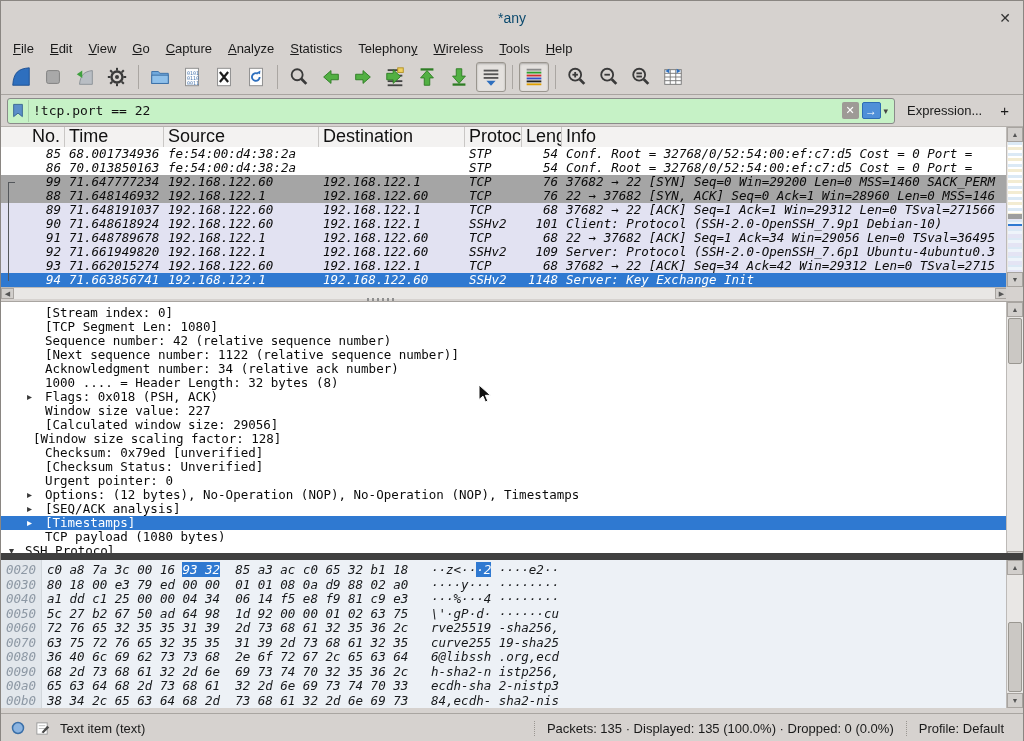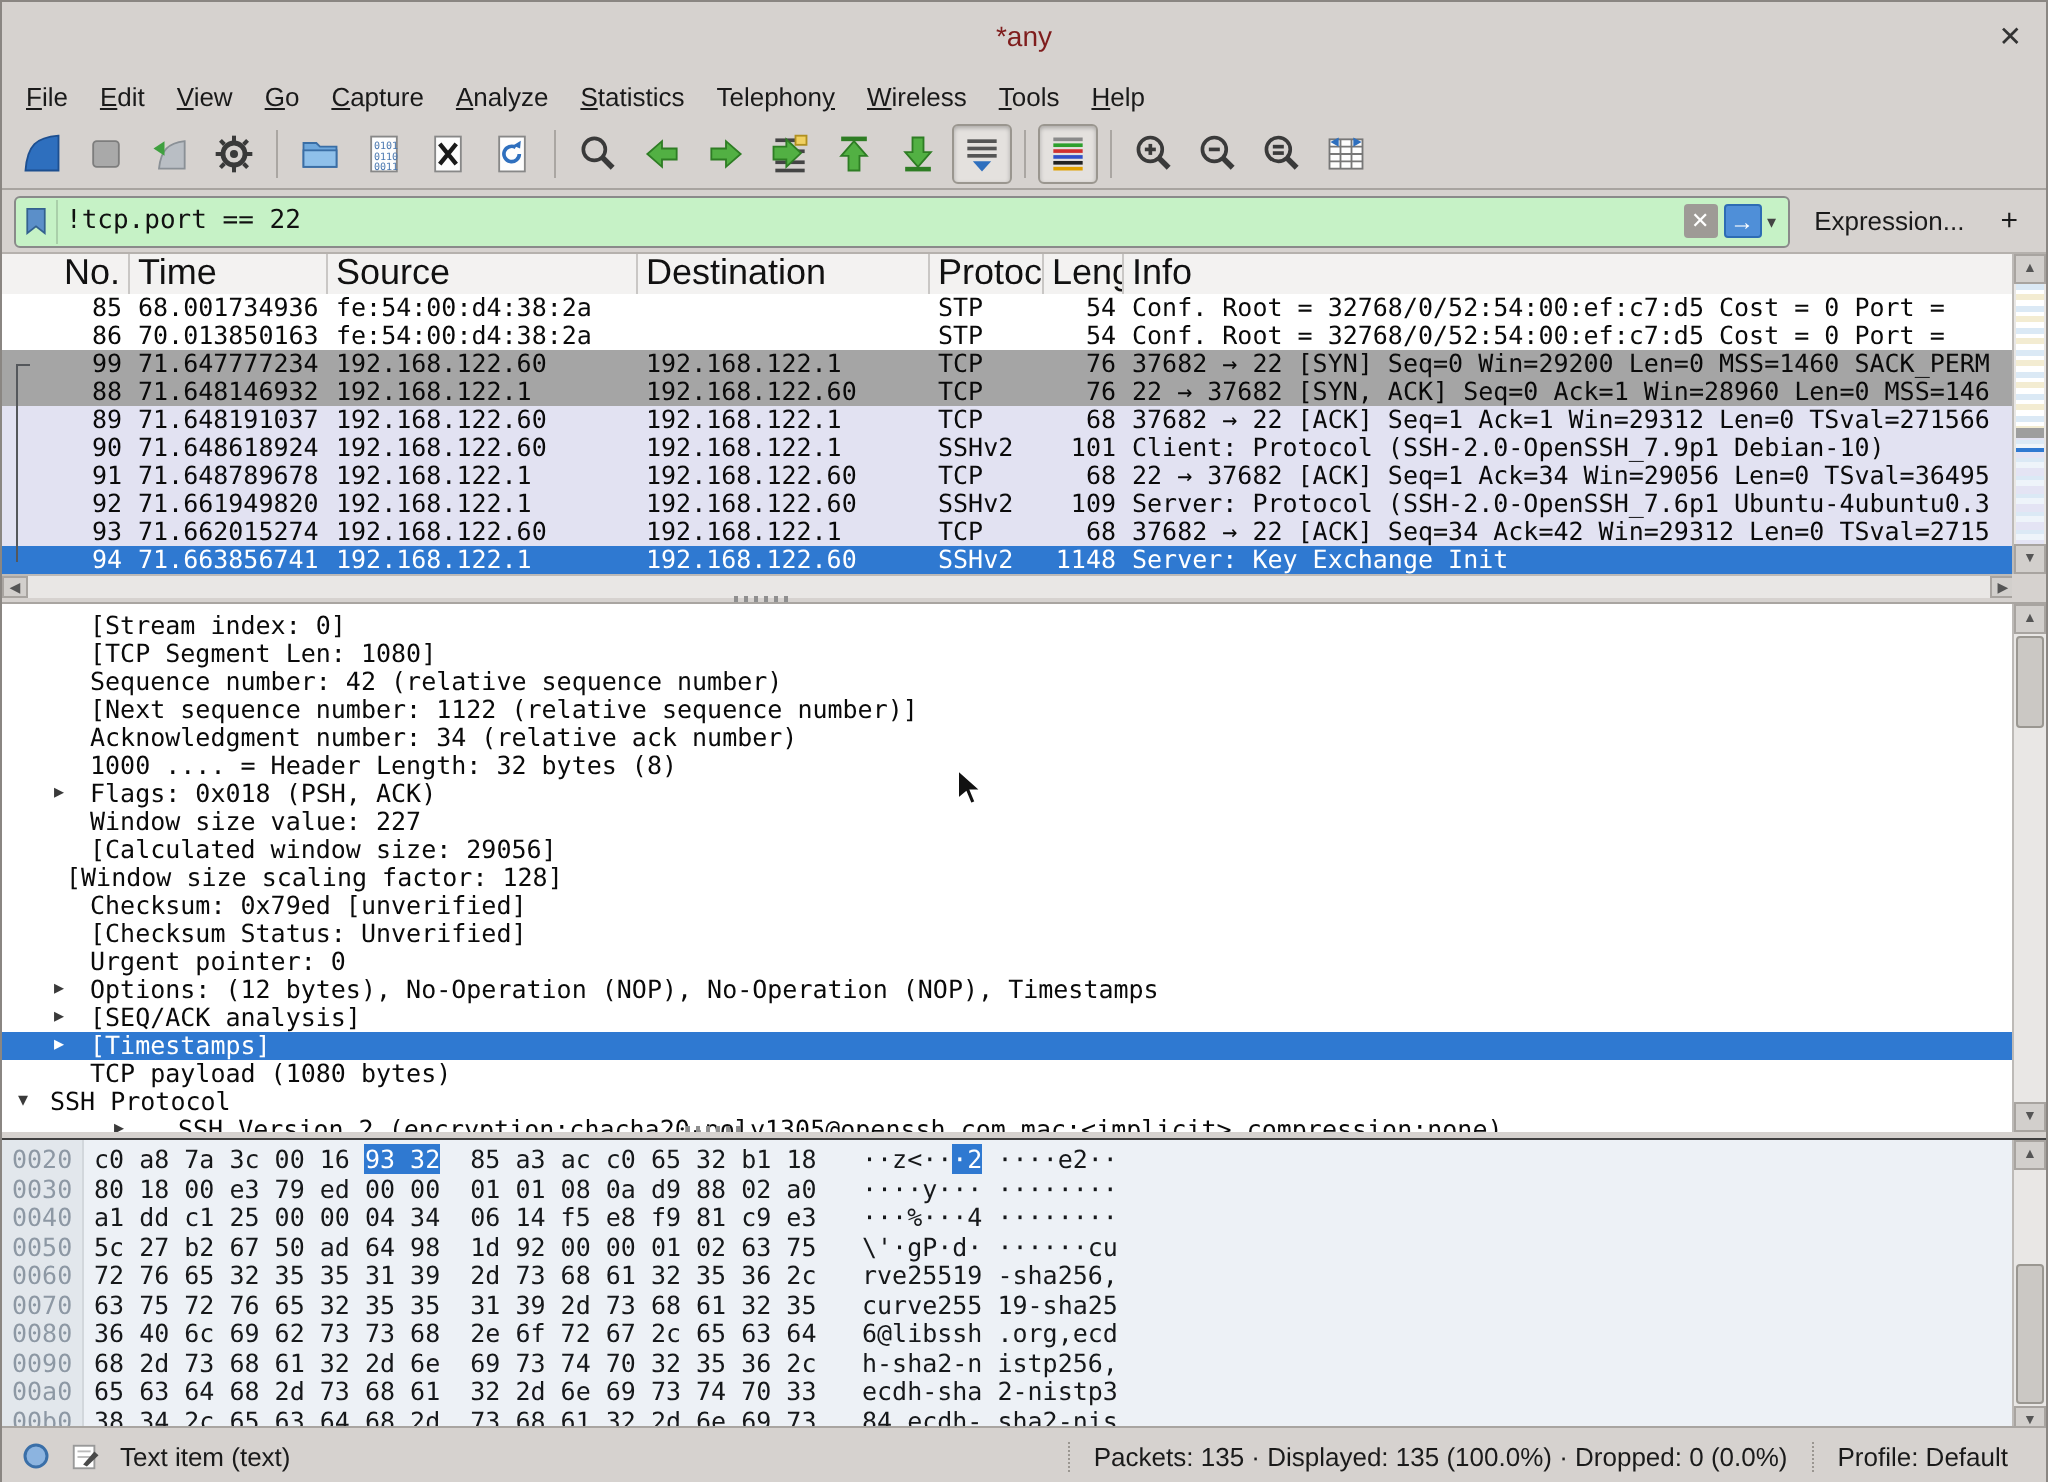--- a/index.html
+++ b/index.html
@@ -3,21 +3,21 @@
 <meta charset="utf-8">
 <style>
   html,body{margin:0;padding:0;}
   body{width:1024px;height:741px;position:relative;font-family:"Liberation Sans",sans-serif;
        background:#d6d2cf;overflow:hidden;}
   .win{position:absolute;inset:0;border:1px solid #8a8682;box-sizing:border-box;}
 
   
   .titlebar{position:absolute;left:0;top:0;width:100%;height:36px;background:#d6d2cf;
             border-bottom:1px solid #c2beba;}
-  .title{position:absolute;left:0;right:0;top:9px;text-align:center;font-size:14px;color:#7f1d1d;}
+  .title{position:absolute;left:0;right:0;top:9px;text-align:center;font-size:14px;color:#0c4a6e;}
   .close{position:absolute;right:12px;top:9px;font-size:14px;color:#333;cursor:default;}
 
   
   .menubar{position:absolute;left:0;top:36px;width:100%;height:23px;background:#d6d2cf;
            display:flex;align-items:center;padding-left:4px;box-sizing:border-box;font-size:13px;}
   .menu-item{padding:2px 8px;color:#1a1a1a;white-space:nowrap;}
   .menu-item u{text-decoration:underline;}
 
   
   .toolbar{position:absolute;left:0;top:59px;width:100%;height:35px;background:#d6d2cf;
@@ -44,21 +44,21 @@
   .fexpr{font-size:13px;color:#1a1a1a;margin:0 10px 0 12px;white-space:nowrap;}
   .fplus{font-size:15px;color:#1a1a1a;margin:0 8px;}
 
   
   .plist{position:absolute;left:0;top:126px;width:100%;height:172px;background:#fff;}
   .phead{position:absolute;left:0;top:0;height:20px;width:1007px;display:flex;background:#f3f2f1;
          border-bottom:1px solid #c4c2c0;font-size:18px;color:#111;}
   .phcell{border-right:1px solid #c9c7c5;box-sizing:border-box;padding:0 4px;line-height:19px;
           overflow:hidden;white-space:nowrap;}
   .prows{position:absolute;left:0;top:20px;width:1007px;height:140px;overflow:hidden;
-         font-family:"DejaVu Sans Mono",monospace;font-size:12.5px;}
+         font-family:"DejaVu Sans Mono",monospace;font-size:12.5px;font-style:italic;}
   .prow{display:flex;height:14px;line-height:14px;white-space:nowrap;color:#0a0a0a;}
   .pcell{overflow:hidden;padding:0 4px;box-sizing:border-box;flex-shrink:0;}
   .c-no{width:64px;text-align:right;}
   .c-time{width:99px;}
   .c-src{width:155px;}
   .c-dst{width:146px;}
   .c-proto{width:57px;}
   .c-len{width:40px;text-align:right;}
   .c-info{flex:1 1 auto;}
   .row-white{background:#ffffff;}
@@ -95,22 +95,22 @@
           font-size:12.5px;}
   .dline{height:14px;line-height:14px;white-space:nowrap;color:#0a0a0a;position:relative;overflow:hidden;}
   .dline .arr{position:absolute;top:0;font-family:"DejaVu Sans",sans-serif;font-size:10px;color:#3a3a3a;}
   .dline .txt{position:absolute;top:0;}
   .dline.sel{background:#2f79d1;}
   .dline.sel .arr,.dline.sel .txt{color:#fff;}
   .dscroll{position:absolute;right:0;top:0;width:17px;height:100%;background:#e9e7e5;border-left:1px solid #bdbab7;box-sizing:border-box;}
   .thumb{position:absolute;left:1px;width:14px;background:#cbc8c4;border:1px solid #9a9791;border-radius:2px;box-sizing:border-box;}
 
   
-  .hexpane{position:absolute;left:0;top:568px;width:100%;height:148px;background:#edf1f6;
-           border-top:1px solid #404040;overflow:hidden;}
+  .hexpane{position:absolute;left:0;top:552px;width:100%;height:148px;background:#edf1f6;
+           border-top:7px solid #404040;overflow:hidden;font-style:italic;}
   .offcol{position:absolute;left:0;top:0;width:40px;height:100%;background:#e2e7ec;border-right:1px solid #d2d7dc;}
   .hxrows{position:absolute;left:0;top:3px;width:1007px;font-family:"DejaVu Sans Mono",monospace;
           font-size:12.5px;}
   .hxrow{height:14.5px;line-height:14.5px;white-space:pre;color:#16181a;position:relative;}
   .hxoff{position:absolute;left:5px;color:#8d98a4;}
   .hxhex{position:absolute;left:46px;}
   .hxasc{position:absolute;left:430px;}
   .hl{background:#2f79d1;color:#fff;}
   .hxscroll{position:absolute;right:0;top:0;width:17px;height:100%;background:#e9e7e5;border-left:1px solid #bdbab7;box-sizing:border-box;}
 

